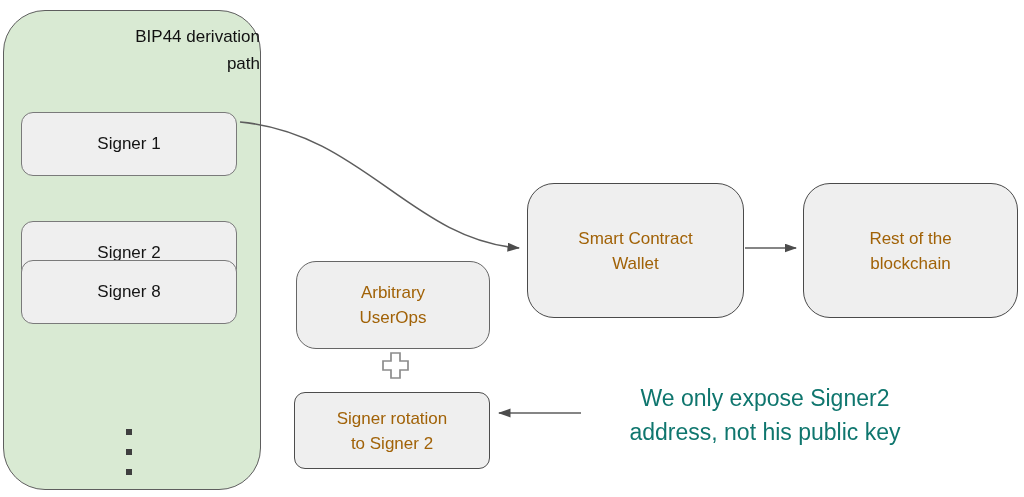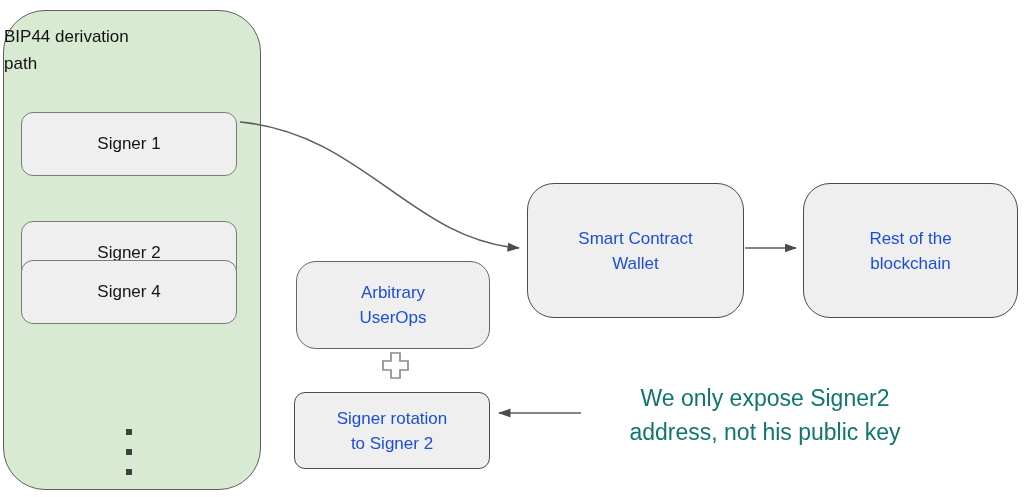--- a/index.html
+++ b/index.html
@@ -17,21 +17,21 @@
     left: 3px; top: 10px;
     width: 256px; height: 478px;
     background: #d9ead3;
     border: 1.5px solid #5e5e5e;
     border-radius: 42px;
     z-index: 1;
   }
   .group-title {
     position: absolute;
     left: 0; right: 0; top: 12px;
-    text-align: left;
+    text-align: right;
     font-size: 17px;
     line-height: 27px;
     color: #111111;
     white-space: pre-line;
   }
   .signer {
     position: absolute;
     left: 17px;
     width: 214px; height: 62px;
     background: #efefef;
@@ -52,21 +52,21 @@
   .dots span { width: 6px; height: 6px; background: #3f3f3f; }
   
   .node {
     position: absolute;
     background: #efefef;
     display: flex; align-items: center; justify-content: center;
     text-align: center;
     white-space: pre-line;
     font-size: 17px;
     line-height: 25px;
-    color: #1d4ed8;
+    color: #a16207;
     z-index: 2;
     box-sizing: border-box;
   }
   .node.big { border: 1.5px solid #4a4a4a; border-radius: 27px; }
   .node.wallet     { left: 527px; top: 183px; width: 217px; height: 135px; }
   .node.blockchain { left: 803px; top: 183px; width: 215px; height: 135px; }
   .node.userops  { left: 296px; top: 261px; width: 194px; height: 88px;
                    border: 1.4px solid #666666; border-radius: 20px; }
   .node.rotation { left: 294px; top: 392px; width: 196px; height: 77px;
                    border: 1.5px solid #4d4d4d; border-radius: 11px; }
@@ -95,21 +95,21 @@
 </head>
 <body>
 
 <div class="canvas">
 
   <div class="group">
     <div class="group-title">BIP44 derivation
 path</div>
     <div class="signer s1">Signer 1</div>
     <div class="signer s2">Signer 2</div>
-    <div class="signer s3">Signer 4</div>
+    <div class="signer s3">Signer 8</div>
     <div class="dots">
       <span></span>
         <span></span>
         <span></span>
     </div>
   </div>
 
   <div class="node big wallet">Smart Contract
 Wallet</div>
   <div class="node userops">Arbitrary

